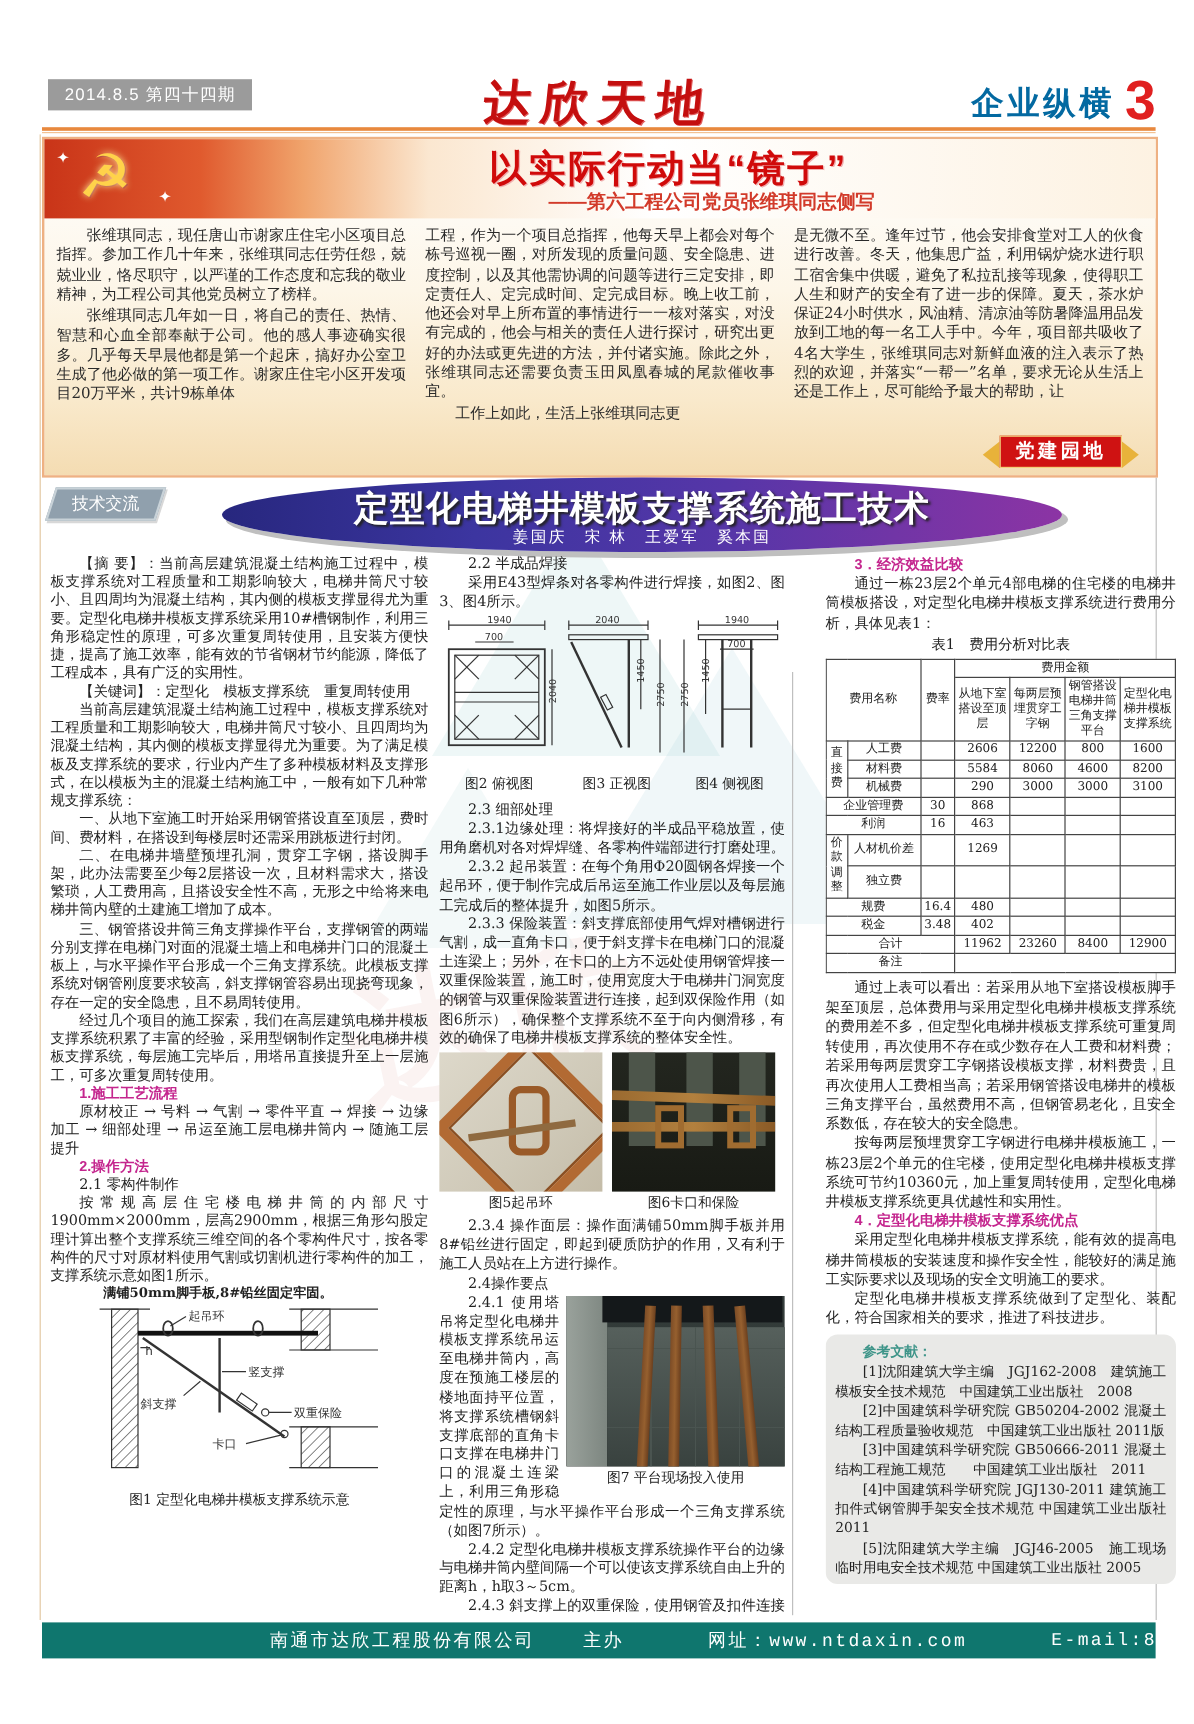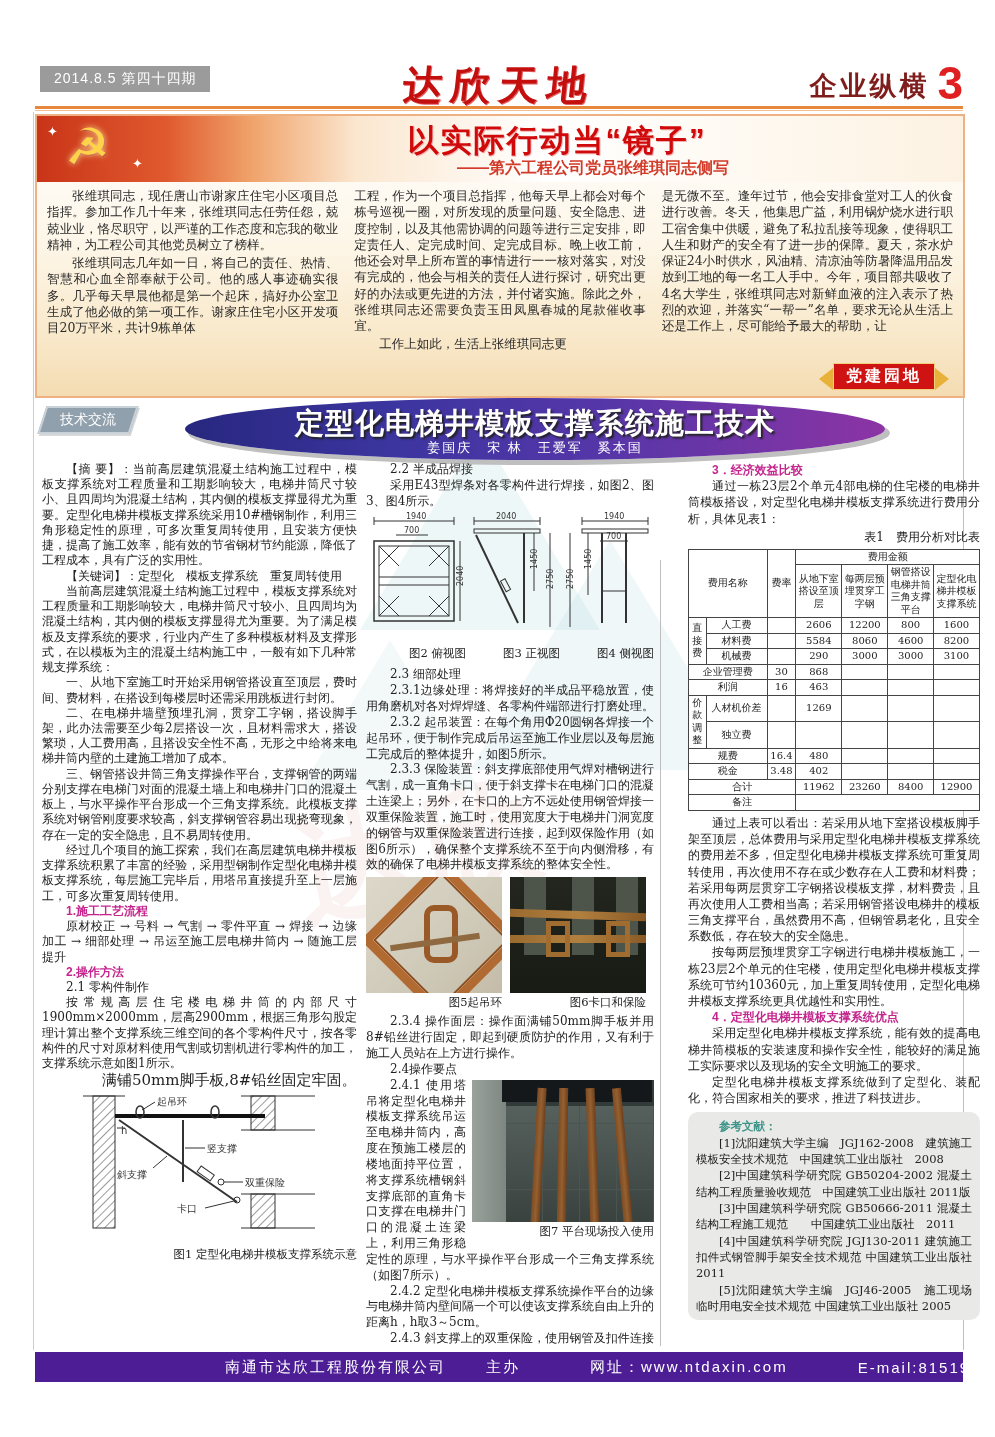--- a/index.html
+++ b/index.html
@@ -7,21 +7,21 @@
   #page{position:relative;width:995px;height:1437px;background:#ffffff;overflow:hidden;}
 
   
   .hdr{position:absolute;left:35px;top:58px;width:928px;height:46px;}
   .issue-box{position:absolute;left:5px;top:8px;background:#9b9b9b;color:#fff;
     font-family:"Liberation Sans",sans-serif;font-size:14px;padding:4px 14px;letter-spacing:1px;}
   .masthead{position:absolute;left:50%;top:0;transform:translateX(-50%) skewX(-6deg);
     color:#c40f0f;font-size:40px;font-weight:bold;letter-spacing:8px;
     text-shadow:1px 1px 0 #e06060;}
   .section-wrap{position:absolute;right:0;top:2px;display:flex;align-items:flex-start;}
-  .section-name{font-size:27px;font-weight:bold;color:#7f1d1d;letter-spacing:3px;margin-top:8px;}
+  .section-name{font-size:27px;font-weight:bold;color:#0369a1;letter-spacing:3px;margin-top:8px;}
   .page-num{font-size:46px;font-weight:bold;color:#e02020;margin-left:8px;line-height:1;font-family:"Liberation Sans",sans-serif;}
   .hdr-rule{position:absolute;left:35px;top:106px;width:928px;height:3px;background:#e8883d;}
   .hdr-rule2{position:absolute;left:35px;top:110px;width:928px;height:1px;background:#f2c193;}
 
   
   .art1{position:absolute;left:35px;top:114px;width:926px;height:280px;
     border:2px solid #eeb183;background:linear-gradient(180deg,#ffffff 0%,#fdf6e8 45%,#f9e9cb 78%,#f4dcb2 100%);}
   .art1-banner{position:relative;width:100%;height:66px;
     background:linear-gradient(90deg,#c93418 0px,#e05a2e 130px,#f0a36b 215px,#fbe7d0 320px,#ffffff 55%,#fdf2e2 100%);}
   .emblem{position:absolute;left:28px;top:2px;font-size:50px;color:#ffd24a;
@@ -62,21 +62,21 @@
   #col-a{left:42px;width:315px;}
   #col-b{left:366px;width:288px;line-height:1.32;}
   #col-c{left:688px;width:292px;line-height:1.35;}
   .col p{margin:0;text-indent:2em;}
   .mag{color:#c4268e;font-weight:bold;font-family:"Liberation Sans",sans-serif;}
   .vline{position:absolute;width:1px;background:#bfbfbf;}
   .frame-l{position:absolute;left:33px;top:112px;width:1px;height:1238px;background:#e3c9a4;}
   .frame-r{position:absolute;left:963px;top:398px;width:1px;height:952px;background:#bfbfbf;}
 
   
-  .figcap{text-align:right;font-size:11.5px;margin:2px 0 4px 0;text-indent:0 !important;}
+  .figcap{text-align:center;font-size:11.5px;margin:2px 0 4px 0;text-indent:0 !important;}
   .fig-row{display:flex;justify-content:space-between;align-items:flex-end;margin:2px 0;}
   .fig-cell{text-align:center;}
   svg text{font-family:"DejaVu Sans","Liberation Sans",sans-serif;fill:#333;}
   .photo{position:relative;overflow:hidden;background:#888;}
   .photo-row{display:flex;gap:8px;margin-top:4px;}
   .bar{position:absolute;}
 
   
   #photo5{width:136px;height:116px;background:linear-gradient(135deg,#ddd8ca,#cfc9b8 60%,#c4bca8);}
   #photo5 .diam{position:absolute;left:18px;top:6px;width:96px;height:96px;transform:rotate(45deg);
@@ -114,22 +114,22 @@
   
   .refs{background:#e9e9e7;border-radius:10px;padding:6px 8px;margin-top:6px;font-size:11.5px;line-height:1.42;}
   .refs .rt{color:#3d9488;font-weight:bold;text-indent:2em;}
   .refs p{margin:0;text-indent:2em;}
 
   
   .wm-tri{position:absolute;width:0;height:0;opacity:0.8;}
   .wm-text{position:absolute;color:rgba(205,80,70,0.07);font-size:120px;font-weight:bold;transform:rotate(-12deg);letter-spacing:10px;}
 
   
-  .footer{position:absolute;left:35px;top:1352px;width:928px;height:30px;background:#4c1d95;
-    display:flex;align-items:center;color:#ffffff;font-family:Liberation Sans, sans-serif;
+  .footer{position:absolute;left:35px;top:1352px;width:928px;height:30px;background:#0f766e;
+    display:flex;align-items:center;color:#ffffff;font-family:Liberation Mono, monospace;
     font-size:15px;letter-spacing:2px;}
   .footer span{white-space:nowrap;}
 </style>
 </head>
 <body>
 
 <div id="page">
 
   <div class="wm-tri" style="left:360px;top:430px;border-left:120px solid transparent;border-right:120px solid transparent;border-bottom:200px solid rgba(150,205,205,0.20);"></div>
   <div class="wm-tri" style="left:470px;top:540px;border-left:140px solid transparent;border-right:140px solid transparent;border-bottom:230px solid rgba(140,195,210,0.16);"></div>
@@ -191,21 +191,21 @@
     <p>当前高层建筑混凝土结构施工过程中，模板支撑系统对工程质量和工期影响较大，电梯井筒尺寸较小、且四周均为混凝土结构，其内侧的模板支撑显得尤为重要。为了满足模板及支撑系统的要求，行业内产生了多种模板材料及支撑形式，在以模板为主的混凝土结构施工中，一般有如下几种常规支撑系统：</p>
     <p>一、从地下室施工时开始采用钢管搭设直至顶层，费时间、费材料，在搭设到每楼层时还需采用跳板进行封闭。</p>
     <p>二、在电梯井墙壁预埋孔洞，贯穿工字钢，搭设脚手架，此办法需要至少每2层搭设一次，且材料需求大，搭设繁琐，人工费用高，且搭设安全性不高，无形之中给将来电梯井筒内壁的土建施工增加了成本。</p>
     <p>三、钢管搭设井筒三角支撑操作平台，支撑钢管的两端分别支撑在电梯门对面的混凝土墙上和电梯井门口的混凝土板上，与水平操作平台形成一个三角支撑系统。此模板支撑系统对钢管刚度要求较高，斜支撑钢管容易出现挠弯现象，存在一定的安全隐患，且不易周转使用。</p>
     <p>经过几个项目的施工探索，我们在高层建筑电梯井模板支撑系统积累了丰富的经验，采用型钢制作定型化电梯井模板支撑系统，每层施工完毕后，用塔吊直接提升至上一层施工，可多次重复周转使用。</p>
     <p class="mag">1.施工工艺流程</p>
     <p>原材校正 → 号料 → 气割 → 零件平直 → 焊接 → 边缘加工 → 细部处理 → 吊运至施工层电梯井筒内 → 随施工层提升</p>
     <p class="mag">2.操作方法</p>
     <p>2.1 零构件制作</p>
     <p>按常规高层住宅楼电梯井筒的内部尺寸1900mm×2000mm，层高2900mm，根据三角形勾股定理计算出整个支撑系统三维空间的各个零构件尺寸，按各零构件的尺寸对原材料使用气割或切割机进行零构件的加工，支撑系统示意如图1所示。</p>
-    <p style="text-indent:4em;font-size:15px;">满铺50mm脚手板,8#铅丝固定牢固。</p>
+    <p style="text-indent:4em;font-size:11px;font-weight:bold;">满铺50mm脚手板,8#铅丝固定牢固。</p>
 
     <div style="text-align:center;">
       <svg width="290" height="150" viewBox="0 0 290 150">
         <defs>
           <pattern id="hatch" width="6" height="6" patternTransform="rotate(45)" patternUnits="userSpaceOnUse">
             <line x1="0" y1="0" x2="0" y2="6" stroke="#555" stroke-width="1.2"></line>
           </pattern>
         </defs>
         <rect x="38" y="6" width="22" height="132" fill="url(#hatch)" stroke="#333"></rect>
         <rect x="196" y="6" width="24" height="34" fill="url(#hatch)" stroke="#333"></rect>

